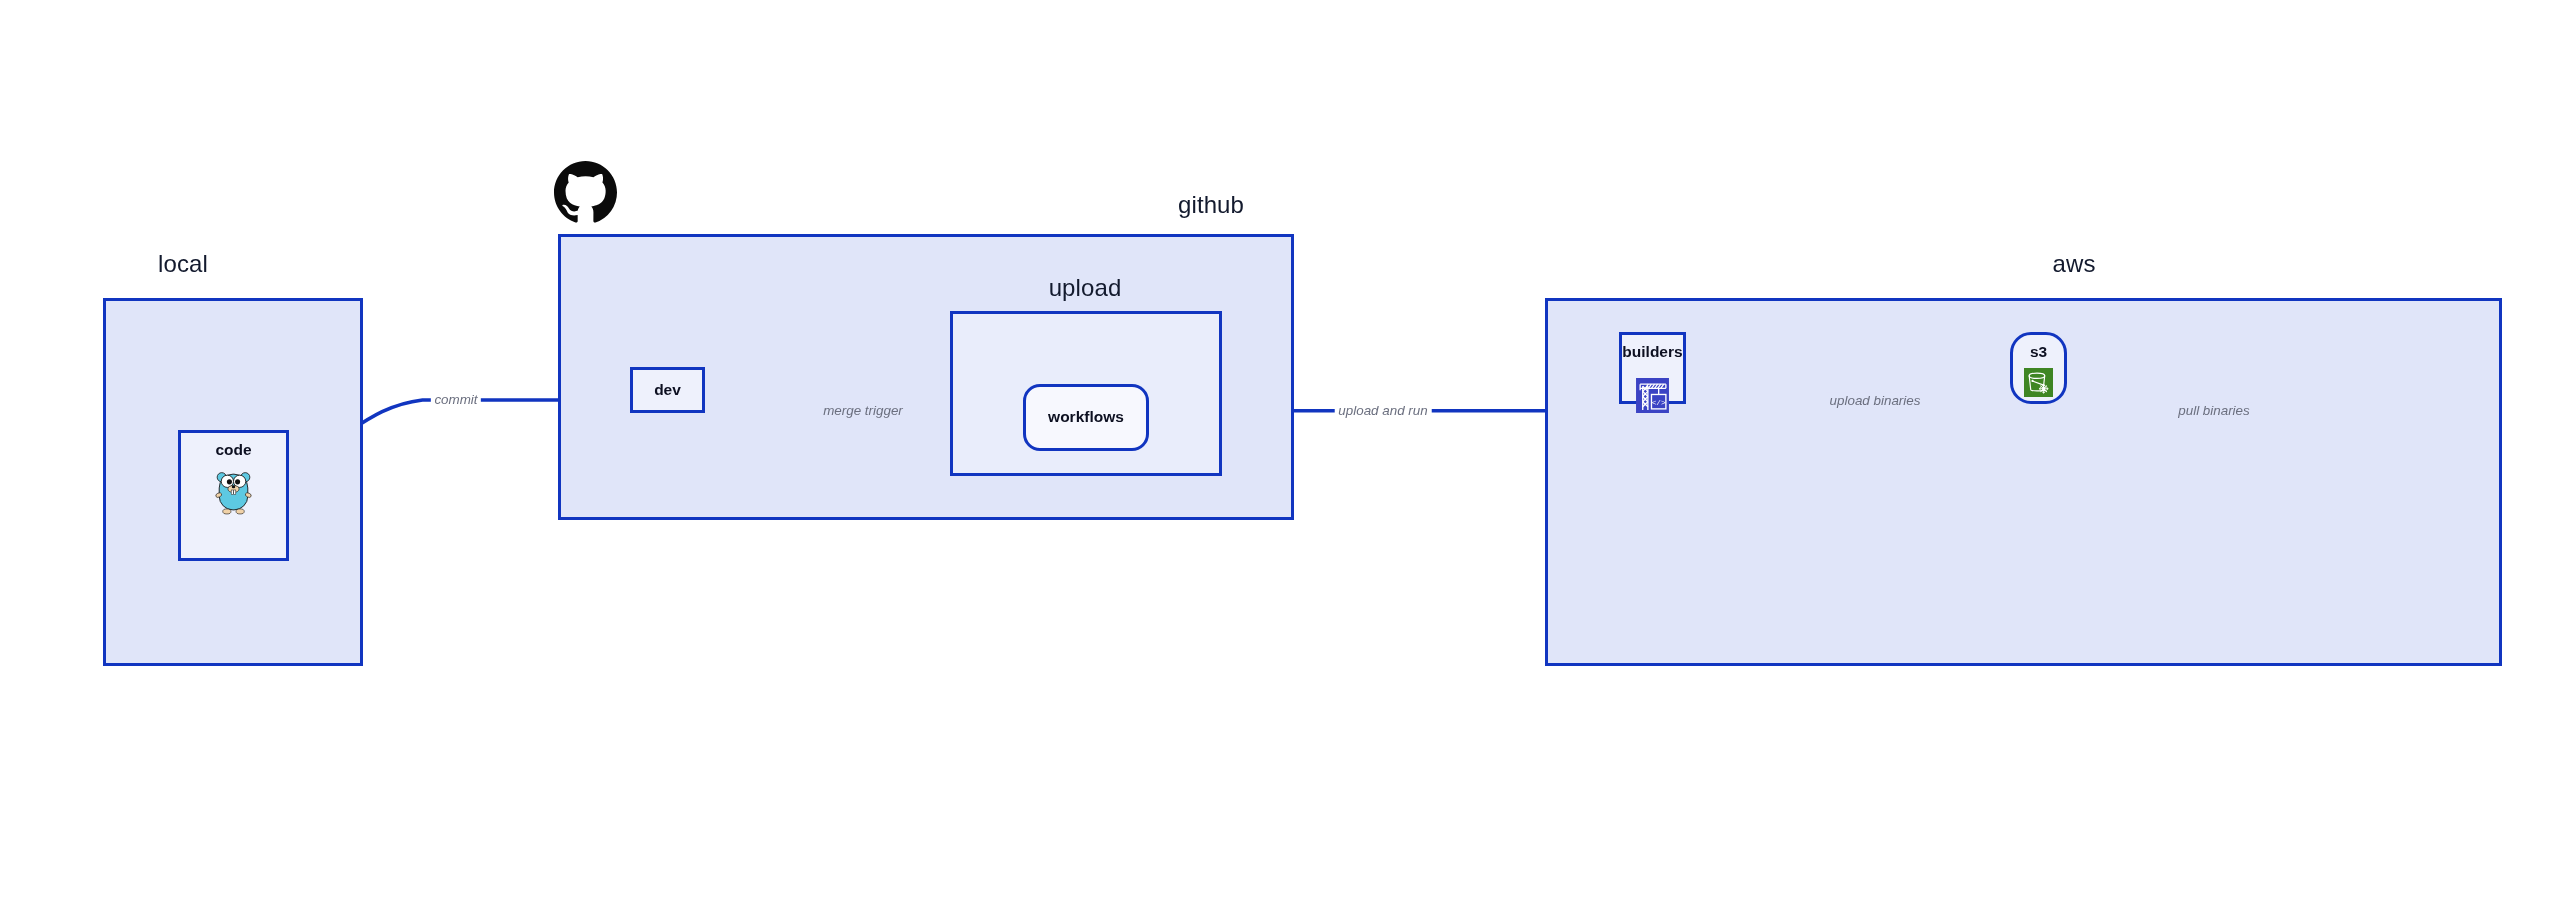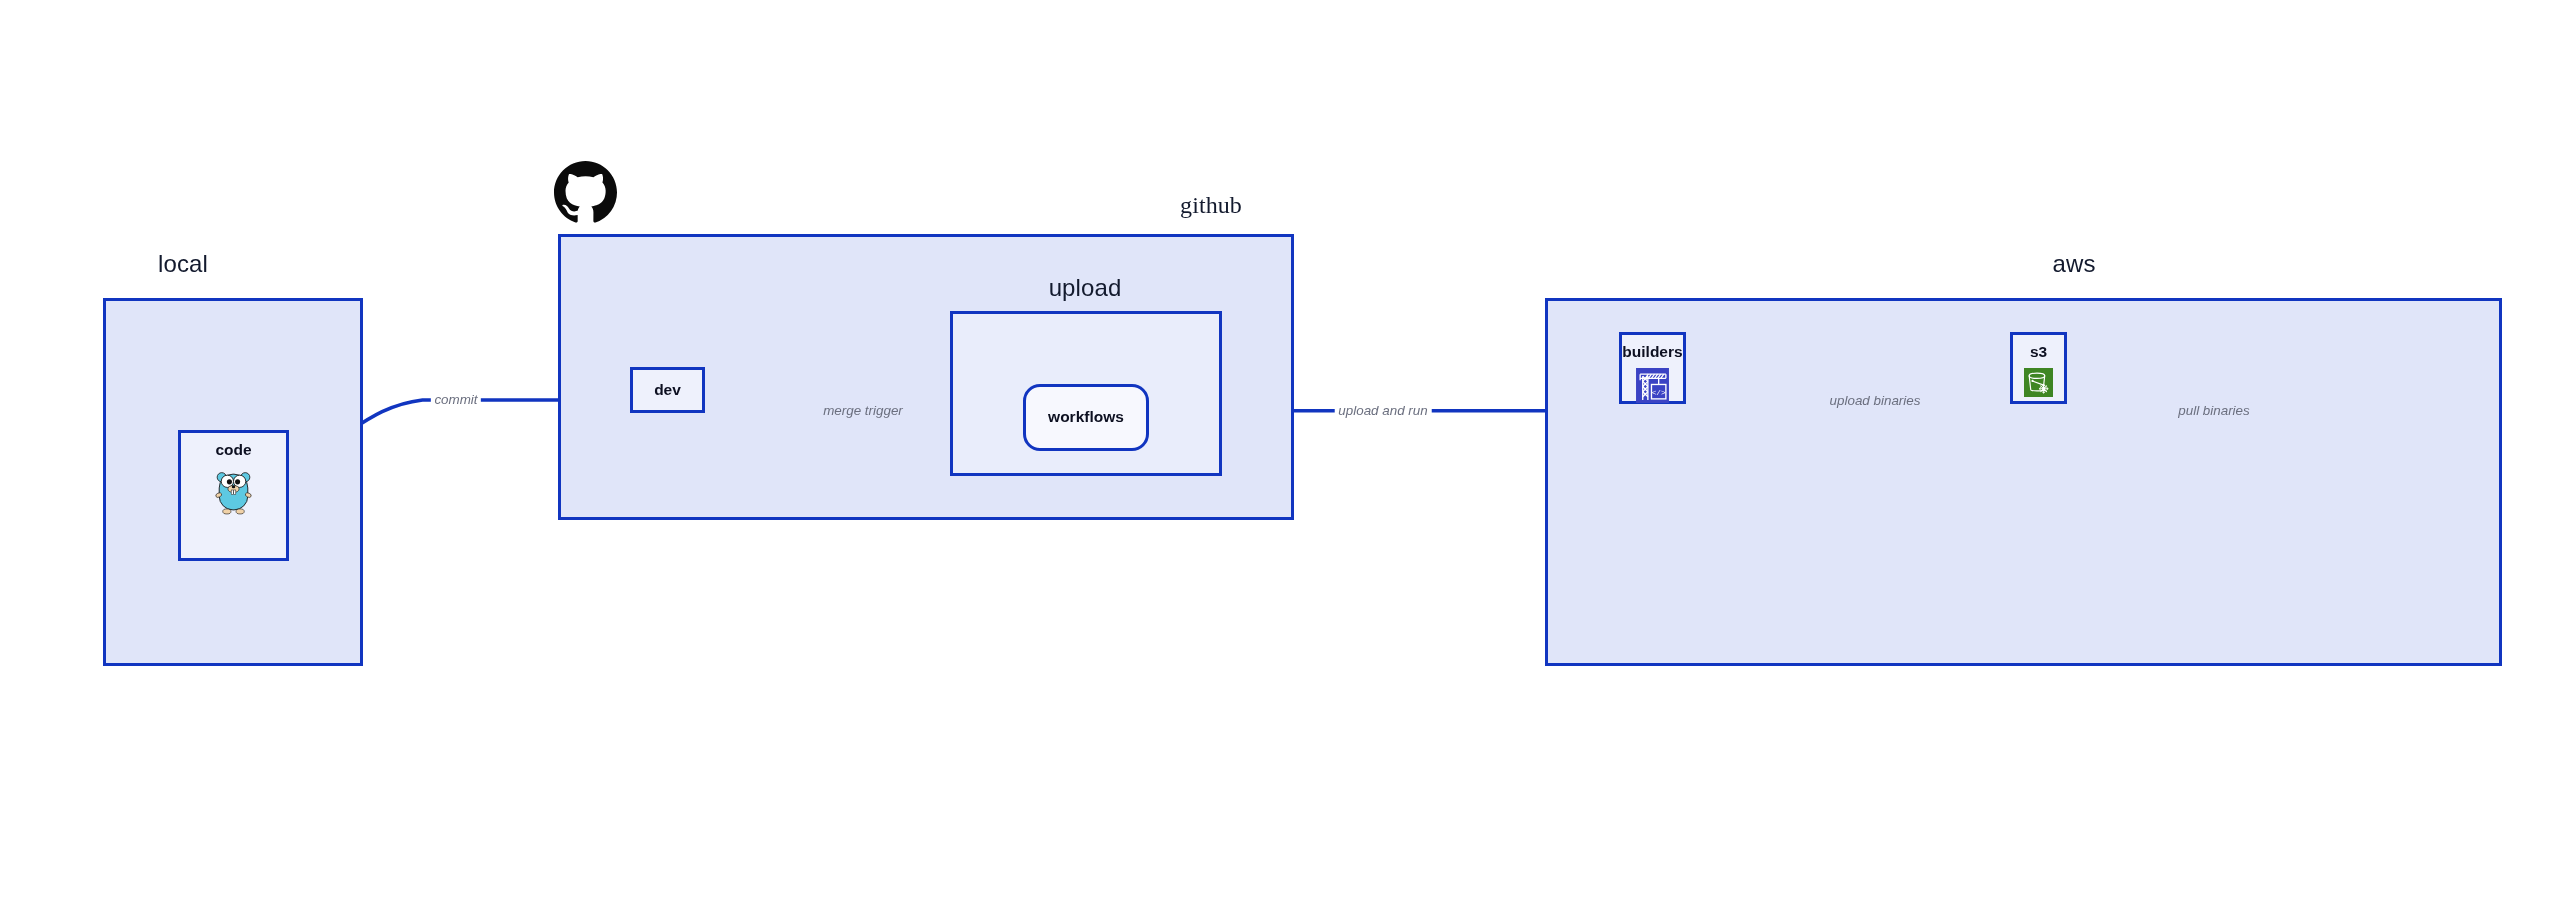--- a/index.html
+++ b/index.html
@@ -155,41 +155,41 @@
     <svg width="63" height="63" viewBox="0 0 16 16" aria-hidden="true">
       <path fill="#0b0b0b" d="M8 0C3.58 0 0 3.58 0 8c0 3.54 2.29 6.53 5.47 7.59.4.07.55-.17.55-.38
         0-.19-.01-.82-.01-1.49-2.01.37-2.53-.49-2.69-.94-.09-.23-.48-.94-.82-1.13-.28-.15-.68-.52-.01-.53.63-.01
         1.08.58 1.23.82.72 1.21 1.87.87 2.33.66.07-.52.28-.87.51-1.07-1.78-.2-3.64-.89-3.64-3.95
         0-.87.31-1.59.82-2.15-.08-.2-.36-1.02.08-2.12 0 0 .67-.21 2.2.82a7.42 7.42 0 0 1 2-.27c.68 0
         1.36.09 2 .27 1.53-1.04 2.2-.82 2.2-.82.44 1.1.16 1.92.08 2.12.51.56.82 1.27.82 2.15 0 3.07-1.87
         3.75-3.65 3.95.29.25.54.73.54 1.48 0 1.07-.01 1.93-.01 2.2 0 .21.15.46.55.38A8.01 8.01 0 0 0 16 8c0-4.42-3.58-8-8-8z"></path>
     </svg>
   </div>
 
-  <div class="group-label" style="left:1131px; top:193px; width:160px;font-family:Liberation Serif, serif;">github</div>
+  <div class="group-label" style="left:1131px; top:193px; width:160px;">github</div>
 
   <div class="group" style="left:558px; top:234px; width:736px; height:286px;"></div>
 
   <div class="group-label" style="left:1005px; top:276px; width:160px;">upload</div>
 
   <div class="group inner" style="left:950px; top:311px; width:272px; height:165px;"></div>
 
   <div class="node" style="left:630px; top:367px; width:75px; height:46px; justify-content:center; padding-top:0;">
     <div class="node-label">dev</div>
   </div>
 
   <div class="node white" style="left:1023px; top:384px; width:126px; height:67px; justify-content:center; padding-top:0;">
     <div class="node-label">workflows</div>
   </div>
 
   <div class="group-label" style="left:1994px; top:252px; width:160px;">aws</div>
 
   <div class="group" style="left:1545px; top:298px; width:957px; height:368px;"></div>
 
-  <div class="node" style="left:1619px; top:332px; width:67px; height:72px;">
+  <div class="node" style="left:1619px; top:332px; width:67px; height:72px;gap:10px;">
     <div class="node-label">builders</div>
     <div class="node-icon">
       <svg width="33" height="35" viewBox="0 0 64 68" aria-hidden="true">
         <rect x="0" y="0" width="64" height="68" fill="#3b43c4"></rect>
         <g stroke="#ffffff" stroke-width="2.6" fill="none">
 
           <path d="M13 16 L13 62 M23 16 L23 62"></path>
           <path d="M13 16 L23 26 M23 16 L13 26 M13 26 L23 36 M23 26 L13 36
                    M13 36 L23 46 M23 36 L13 46 M13 46 L23 56 M23 46 L13 56"></path>
 
@@ -198,21 +198,21 @@
                    M36 20 L42 12 M42 20 L48 12 M48 20 L54 12 M58 12 L58 20"></path>
 
           <path d="M44 20 L44 32"></path>
           <rect x="30" y="32" width="28" height="28"></rect>
         </g>
         <text x="44" y="52" font-family="Liberation Mono, monospace" font-size="15" fill="#ffffff" text-anchor="middle">&lt;/&gt;</text>
       </svg>
     </div>
   </div>
 
-  <div class="node" style="left:2010px; top:332px; width:57px; height:72px;">
+  <div class="node" style="left:2010px; top:332px; width:57px; height:72px;border-radius:21px;">
     <div class="node-label">s3</div>
     <div class="node-icon">
       <svg width="29" height="29" viewBox="0 0 56 56" aria-hidden="true">
         <rect x="0" y="0" width="56" height="56" fill="#3f8624"></rect>
         <g stroke="#ffffff" stroke-width="2.3" fill="none" stroke-linecap="round">
           <ellipse cx="25" cy="15" rx="15" ry="5.2"></ellipse>
           <path d="M10 15 L13 42 C13 45 37 45 37 42 L40 15"></path>
           <path d="M16 25 L38 33"></path>
           <circle cx="16.5" cy="25" r="2.1" fill="#ffffff" stroke="none"></circle>
           <path d="M36 31 L41 34 L37 36 z" fill="#ffffff" stroke="none"></path>

